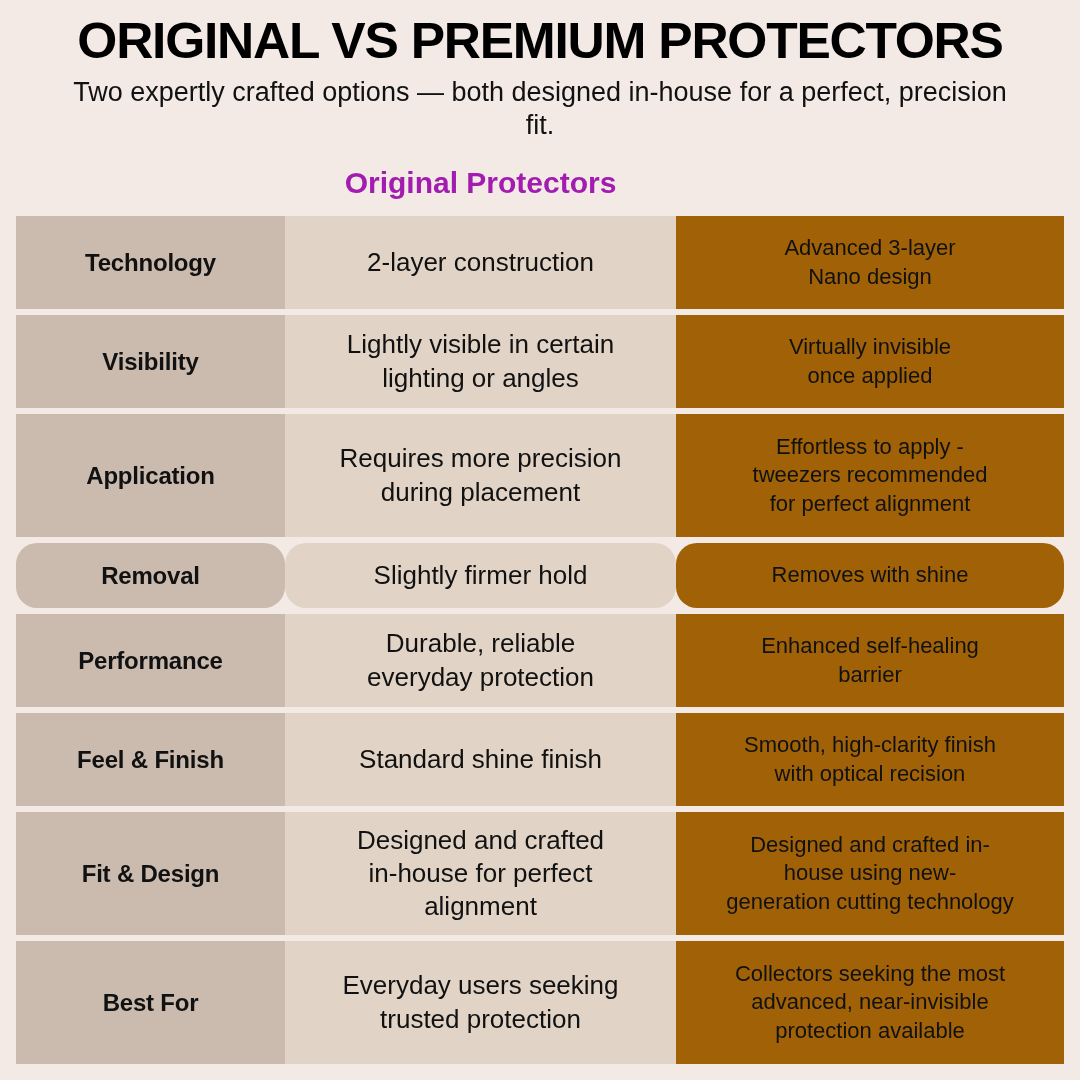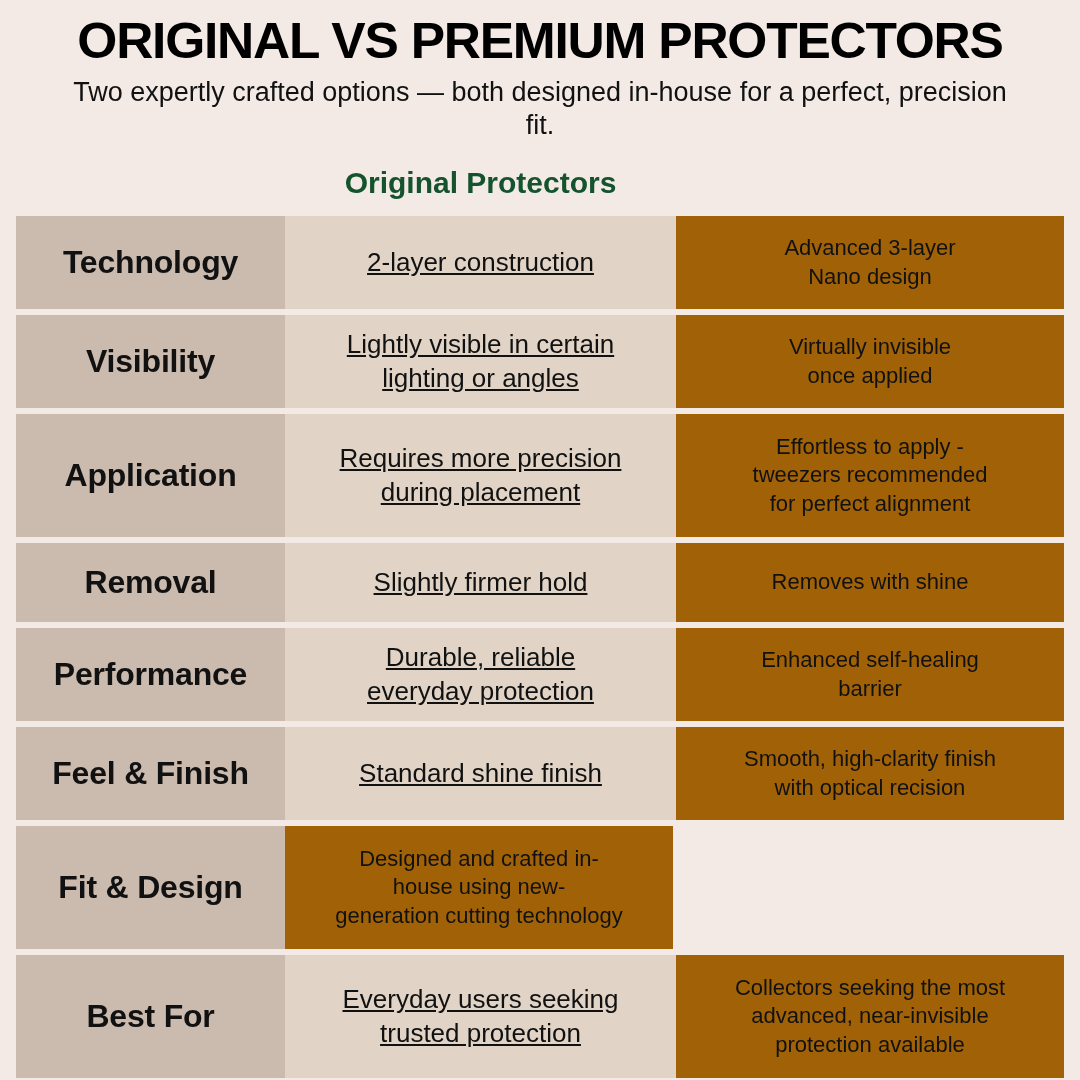--- a/index.html
+++ b/index.html
@@ -52,21 +52,21 @@
     position: absolute;
     left: 16px;
     right: 16px;
     top: 166px;
     display: flex;
   }
   .ch-spacer { width: 269px; flex: none; }
   .ch-cell {
     font-size: 30px;
     font-weight: bold;
-    color: #14532d;
+    color: #a21caf;
     text-align: center;
     line-height: 1.1;
   }
   .ch-original { width: 391px; flex: none; }
   .ch-premium  { width: 388px; flex: none; margin-top: 48px; }
 
   
   .table {
     position: absolute;
     left: 16px;
@@ -87,45 +87,44 @@
     justify-content: center;
     text-align: center;
     padding: 10px 14px;
     color: #111111;
     white-space: pre-line;
   }
   .cell-label {
     width: 269px;
     flex: none;
     background: #cbbbaf;
-    font-size: 32px;
+    font-size: 24px;
     font-weight: bold;
     letter-spacing: -0.2px;
   }
   .cell-original {
     width: 391px;
     flex: none;
     background: #e1d4c7;
     font-size: 26px;
     line-height: 1.28;
-    text-decoration: underline;
   }
   .cell-premium {
     width: 388px;
     flex: none;
     background: #a16207;
     font-size: 22px;
     line-height: 1.28;
   }
 
   
   .row.h1 .cell { height: 93px; }
   .row.h2 .cell { height: 93px; }
   .row.h3 .cell { height: 123px; }
-  .row.h4 .cell { height: 79px; }
+  .row.h4 .cell { height: 65px; border-radius: 21px; }
   .row.h5 .cell { height: 93px; }
   .row.h6 .cell { height: 93px; }
   .row.h7 .cell { height: 123px; }
   .row.h8 .cell { height: 123px; }
 </style>
 </head>
 <body>
 
 <div class="page">
 
@@ -182,20 +181,23 @@
 
     <div class="row h6">
       <div class="cell cell-label">Feel &amp; Finish</div>
       <div class="cell cell-original">Standard shine finish</div>
       <div class="cell cell-premium">Smooth, high-clarity finish
 with optical recision</div>
     </div>
 
     <div class="row h7">
       <div class="cell cell-label">Fit &amp; Design</div>
+      <div class="cell cell-original">Designed and crafted
+in-house for perfect
+alignment</div>
       <div class="cell cell-premium">Designed and crafted in-
 house using new-
 generation cutting technology</div>
     </div>
 
     <div class="row h8">
       <div class="cell cell-label">Best For</div>
       <div class="cell cell-original">Everyday users seeking
 trusted protection</div>
       <div class="cell cell-premium">Collectors seeking the most

